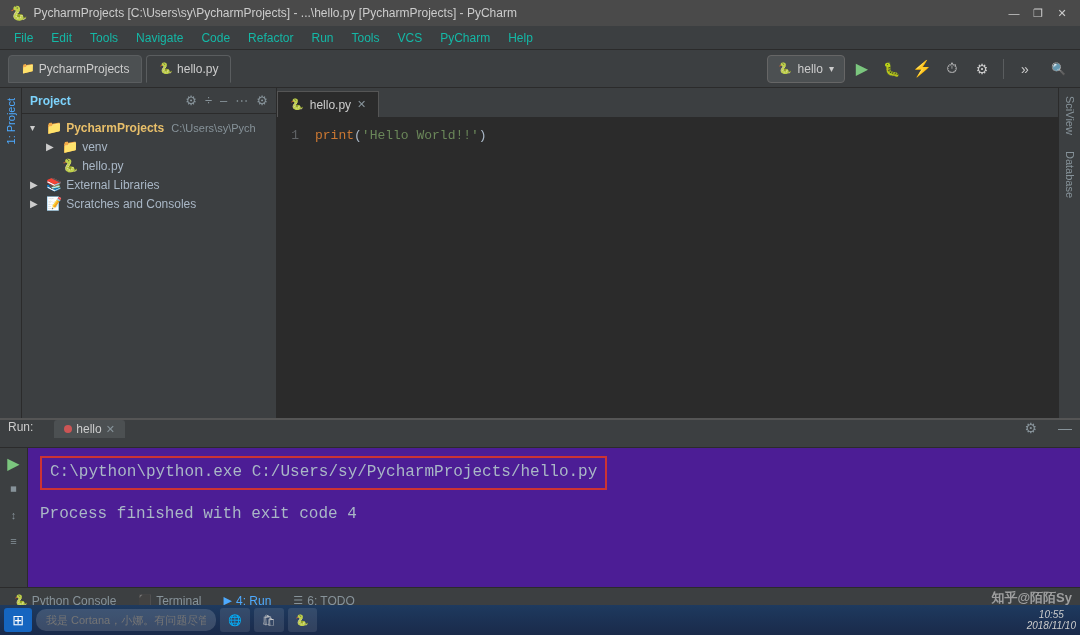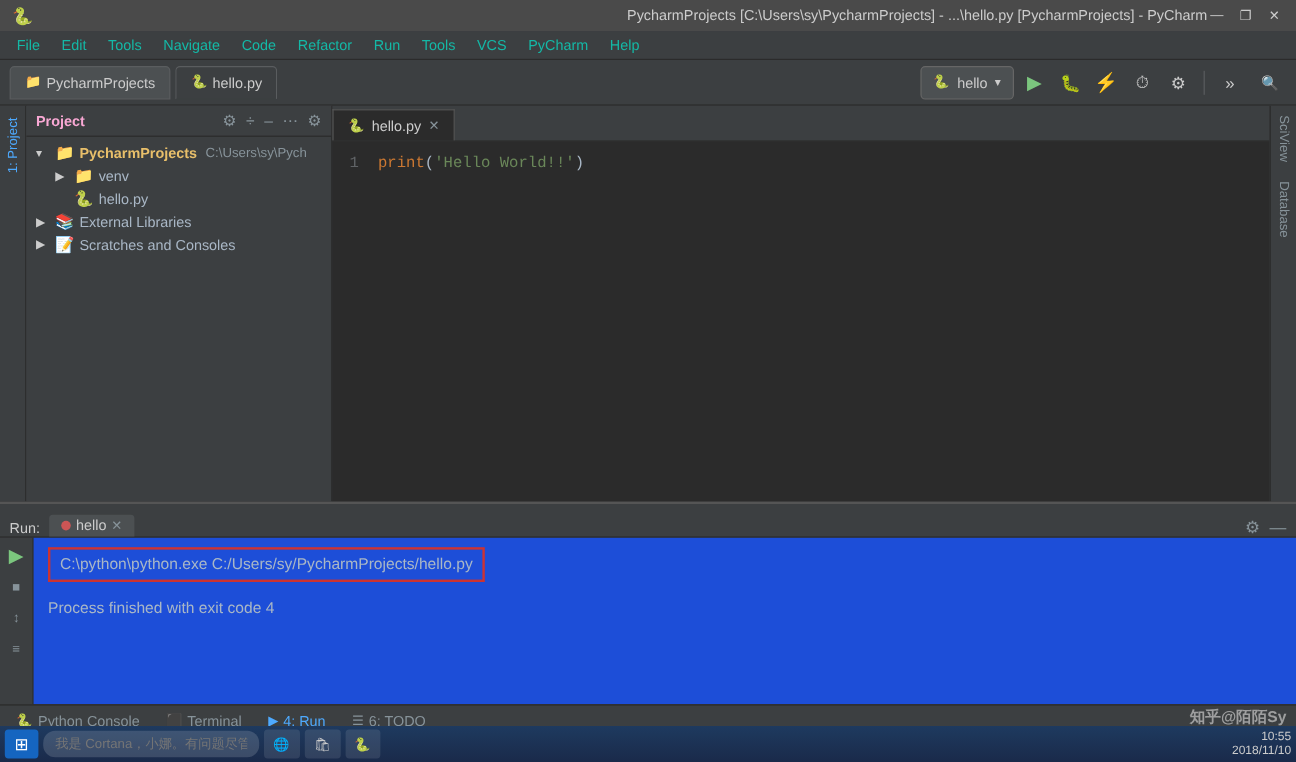--- a/index.html
+++ b/index.html
@@ -21,21 +21,21 @@
       color: #ccc;
       height: 26px;
       display: flex;
       align-items: center;
       padding: 0 10px;
       font-size: 12px;
       flex-shrink: 0;
     }
     #title-bar .title-text {
       flex: 1;
-      text-align: right;
+      text-align: left;
     }
     #title-bar .win-controls {
       display: flex;
       gap: 8px;
     }
     .win-btn {
       width: 16px;
       height: 16px;
       display: flex;
       align-items: center;
@@ -174,21 +174,21 @@
     #project-header {
       height: 26px;
       background: #3c3f41;
       border-bottom: 1px solid #2b2b2b;
       display: flex;
       align-items: center;
       padding: 0 8px;
       gap: 8px;
     }
     .project-header-title {
-      color: #f9a8d4;
+      color: #7dd3fc;
       font-size: 12px;
       font-weight: bold;
       flex: 1;
     }
     .project-toolbar-icon {
       color: #87939a;
       cursor: pointer;
       font-size: 13px;
     }
     #project-tree {
@@ -302,23 +302,23 @@
       display: flex;
       flex-direction: column;
       background: #2b2b2b;
       border-top: 2px solid #555;
       flex-shrink: 0;
     }
     #bottom-toolbar {
       height: 28px;
       background: #3c3f41;
       display: flex;
-      align-items: flex-end;
+      align-items: flex-start;
       padding: 0 8px;
-      gap: 8px;
+      gap: 21px;
       border-bottom: 1px solid #2b2b2b;
       flex-shrink: 0;
     }
     .run-label {
       color: #ccc;
       font-size: 12px;
     }
     .run-tab {
       background: #4c5052;
       color: #ccc;
@@ -366,26 +366,26 @@
       width: 22px;
       height: 22px;
       display: flex;
       align-items: center;
       justify-content: center;
     }
     .run-side-btn.gray { color: #87939a; font-size: 13px; }
     #console-output {
       flex: 1;
       padding: 8px 12px;
-      font-family: Liberation Sans, sans-serif;
-      font-size: 13px;
+      font-family: Liberation Mono, monospace;
+      font-size: 16px;
       line-height: 1.6;
       color: #a9b7c6;
       overflow: auto;
-      background: #1d4ed8;
+      background: #4c1d95;
     }
     .console-line { display: block; }
 
     
     #bottom-tabs {
       height: 26px;
       background: #3c3f41;
       border-top: 1px solid #2b2b2b;
       display: flex;
       align-items: center;
@@ -477,21 +477,22 @@
       align-items: center;
       gap: 4px;
       cursor: pointer;
       color: #ccc;
       font-size: 11px;
     }
     .taskbar-spacer { flex: 1; }
     .taskbar-right {
       color: #ccc;
       font-size: 10px;
-      text-align: right;
+      text-align: center;
+      font-style: italic;
     }
   </style>
 </head>
 <body>
 
 <div id="title-bar">
   <span style="color:#4eaaff;font-size:14px;margin-right:6px;">🐍</span>
   <span class="title-text">PycharmProjects [C:\Users\sy\PycharmProjects] - ...\hello.py [PycharmProjects] - PyCharm</span>
   <div class="win-controls">
     <div class="win-btn">—</div>

